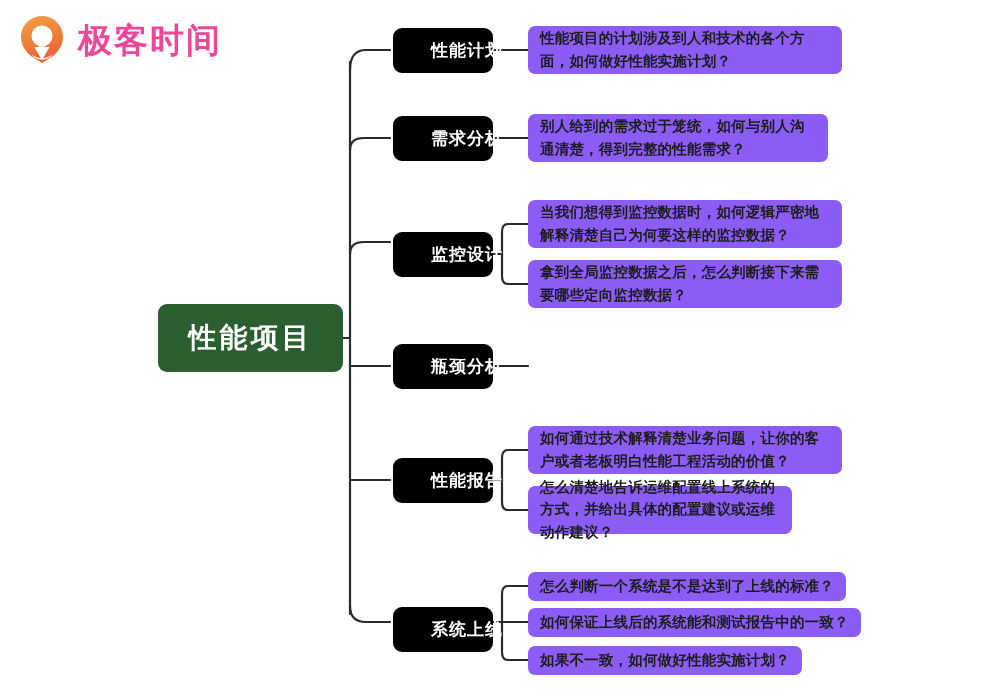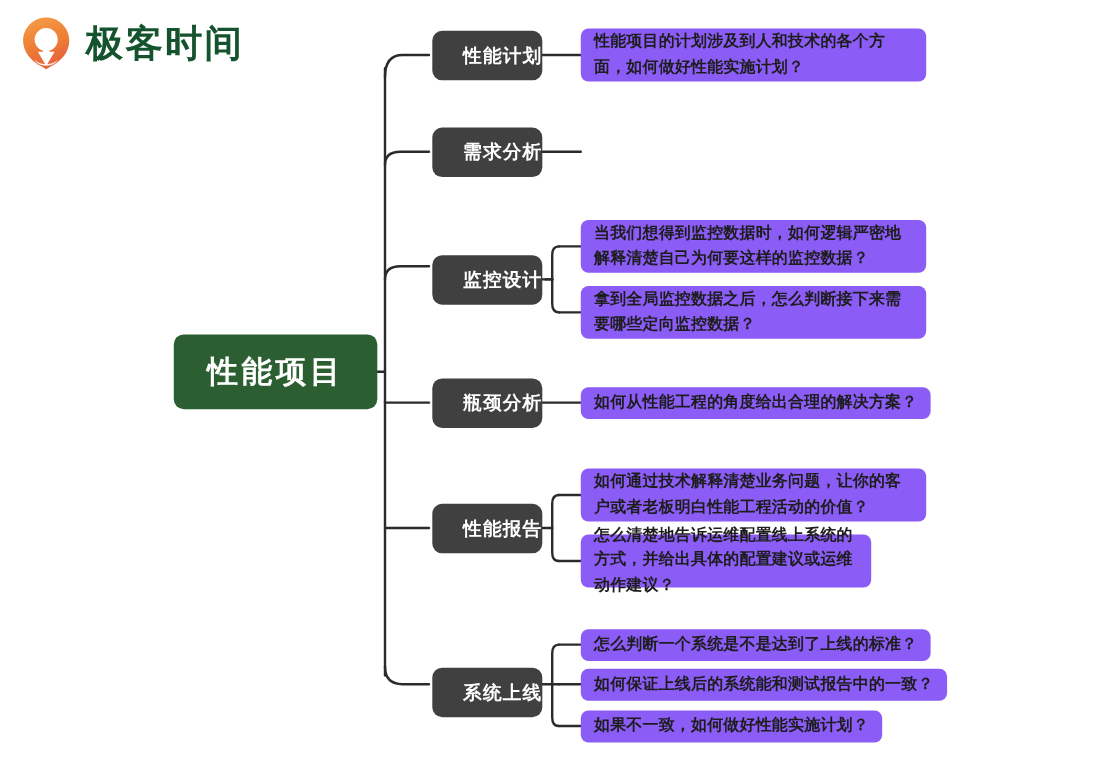--- a/index.html
+++ b/index.html
@@ -34,21 +34,21 @@
   .brand-mark {
     width: 48px;
     height: 52px;
     flex: 0 0 auto;
     display: block;
   }
   .brand-text {
     font-size: 34px;
     font-weight: 700;
     letter-spacing: 2px;
-    color: #14532d;
+    color: #ec4899;
     line-height: 1;
     white-space: nowrap;
     font-family: "DejaVu Sans", "Liberation Sans", sans-serif;
   }
 
   
   #wires {
     position: absolute;
     left: 0;
     top: 0;
@@ -84,26 +84,27 @@
     font-weight: 700;
     letter-spacing: 3px;
     font-family: "DejaVu Sans", "Liberation Sans", sans-serif;
   }
 
   
   .branch-node {
     position: absolute;
     width: 100px;
     height: 45px;
-    background: #404040;
+    background: #000000;
     border-radius: 9px;
     display: flex;
     align-items: center;
-    justify-content: flex-end;
+    justify-content: flex-start;
     box-sizing: border-box;
+    padding-left: 38px;
   }
   .branch-node .branch-label {
     color: #ffffff;
     font-size: 17px;
     font-weight: 700;
     letter-spacing: 1px;
     white-space: nowrap;
     font-family: "DejaVu Sans", "Liberation Sans", sans-serif;
   }
 
@@ -198,37 +199,37 @@
   <div class="branch-node" style="left:393px; top:28px;">
     <span class="branch-label">性能计划</span>
   </div>
   <div class="leaf-box" style="left:528px; top:26px; width:314px; height:48px;">
     <span class="leaf-text">性能项目的计划涉及到人和技术的各个方面，如何做好性能实施计划？</span>
   </div>
 
   <div class="branch-node" style="left:393px; top:116px;">
     <span class="branch-label">需求分析</span>
   </div>
+  <div class="leaf-box" style="left:528px; top:114px; width:300px; height:48px;">
+    <span class="leaf-text">别人给到的需求过于笼统，如何与别人沟通清楚，得到完整的性能需求？</span>
+  </div>
 
   <div class="branch-node" style="left:393px; top:232px;">
     <span class="branch-label">监控设计</span>
   </div>
   <div class="leaf-box" style="left:528px; top:200px; width:314px; height:48px;">
     <span class="leaf-text">当我们想得到监控数据时，如何逻辑严密地解释清楚自己为何要这样的监控数据？</span>
   </div>
   <div class="leaf-box" style="left:528px; top:260px; width:314px; height:48px;">
     <span class="leaf-text">拿到全局监控数据之后，怎么判断接下来需要哪些定向监控数据？</span>
   </div>
 
   <div class="branch-node" style="left:393px; top:344px;">
     <span class="branch-label">瓶颈分析</span>
   </div>
-  <div class="leaf-box single" style="left:528px; top:352px; height:29px;">
-    <span class="leaf-text">如何从性能工程的角度给出合理的解决方案？</span>
-  </div>
 
   <div class="branch-node" style="left:393px; top:458px;">
     <span class="branch-label">性能报告</span>
   </div>
   <div class="leaf-box" style="left:528px; top:426px; width:314px; height:48px;">
     <span class="leaf-text">如何通过技术解释清楚业务问题，让你的客户或者老板明白性能工程活动的价值？</span>
   </div>
   <div class="leaf-box" style="left:528px; top:486px; width:264px; height:48px;">
     <span class="leaf-text">怎么清楚地告诉运维配置线上系统的方式，并给出具体的配置建议或运维动作建议？</span>
   </div>

